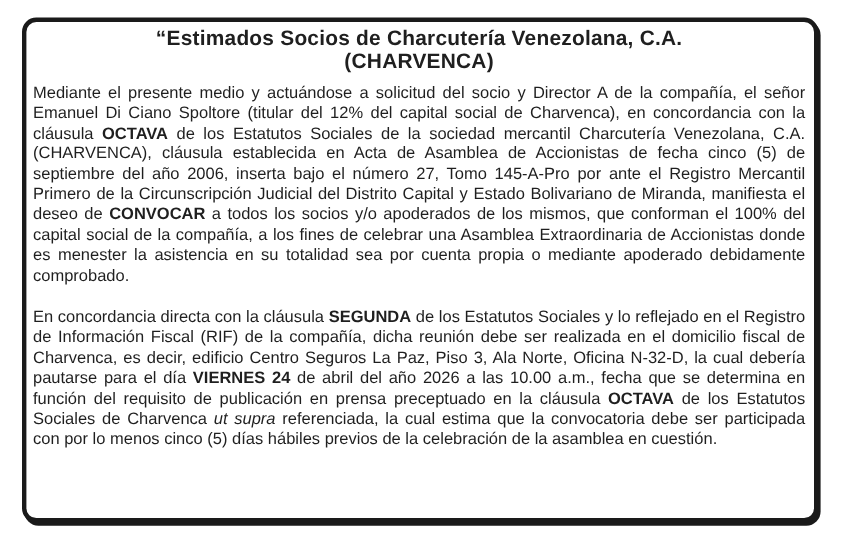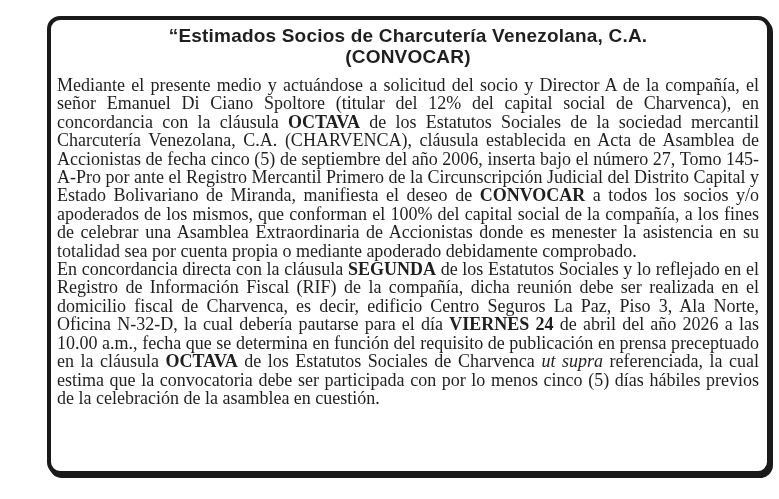--- a/index.html
+++ b/index.html
@@ -6,60 +6,59 @@
     margin: 0;
     padding: 0;
     background: #ffffff;
     width: 779px;
     height: 499px;
     font-family: "Liberation Sans", sans-serif;
     overflow: hidden;
   }
   .notice-box {
     position: absolute;
-    left: 47px;
+    left: 20px;
     top: 16px;
     width: 724px;
     height: 459px;
     box-sizing: border-box;
     border: 4px solid #1a1a1a;
     border-radius: 13px;
     box-shadow: 2px 3px 0 #1a1a1a;
     background: #ffffff;
     padding: 5px 8px 0 6px;
     color: #1f1f1f;
   }
   .notice-title {
     text-align: center;
     font-weight: bold;
     font-size: 19px;
     line-height: 21px;
     letter-spacing: 0.2px;
   }
   .notice-body {
     margin-top: 9px;
-    font-size: 18px;
+    font-size: 15px;
     line-height: 18.4px;
     text-align: justify;
-    font-family: Liberation Serif, serif;
   }
   .para {
     margin: 0;
   }
   .para.gap {
-    margin-top: 0;
+    margin-top: 20px;
   }
   .seg-b { font-weight: bold; }
   .seg-i { font-style: italic; }
 </style>
 </head>
 <body>
 
 <div class="notice-box">
   <div class="notice-title">
     <div>“Estimados Socios de Charcutería Venezolana, C.A.</div>
-    <div>(CONVOCAR)</div>
+    <div>(CHARVENCA)</div>
   </div>
   <div class="notice-body">
     <p class="para"><span>Mediante el presente medio y actuándose a solicitud del socio y Director A de la compañía, el señor Emanuel Di Ciano Spoltore (titular del 12% del capital social de Charvenca), en concordancia con la cláusula </span><span class="seg-b">OCTAVA</span><span> de los Estatutos Sociales de la sociedad mercantil Charcutería Venezolana, C.A. (CHARVENCA), cláusula establecida en Acta de Asamblea de Accionistas de fecha cinco (5) de septiembre del año 2006, inserta bajo el número 27, Tomo 145-A-Pro por ante el Registro Mercantil Primero de la Circunscripción Judicial del Distrito Capital y Estado Bolivariano de Miranda, manifiesta el deseo de </span><span class="seg-b">CONVOCAR</span><span> a todos los socios y/o apoderados de los mismos, que conforman el 100% del capital social de la compañía, a los fines de celebrar una Asamblea Extraordinaria de Accionistas donde es menester la asistencia en su totalidad sea por cuenta propia o mediante apoderado debidamente comprobado.</span></p>
     <p class="para gap"><span>En concordancia directa con la cláusula </span><span class="seg-b">SEGUNDA</span><span> de los Estatutos Sociales y lo reflejado en el Registro de Información Fiscal (RIF) de la compañía, dicha reunión debe ser realizada en el domicilio fiscal de Charvenca, es decir, edificio Centro Seguros La Paz, Piso 3, Ala Norte, Oficina N-32-D, la cual debería pautarse para el día </span><span class="seg-b">VIERNES 24</span><span> de abril del año 2026 a las 10.00 a.m., fecha que se determina en función del requisito de publicación en prensa preceptuado en la cláusula </span><span class="seg-b">OCTAVA</span><span> de los Estatutos Sociales de Charvenca </span><span class="seg-i">ut supra</span><span> referenciada, la cual estima que la convocatoria debe ser participada con por lo menos cinco (5) días hábiles previos de la celebración de la asamblea en cuestión.</span></p>
   </div>
 </div>
 
 </body></html>

